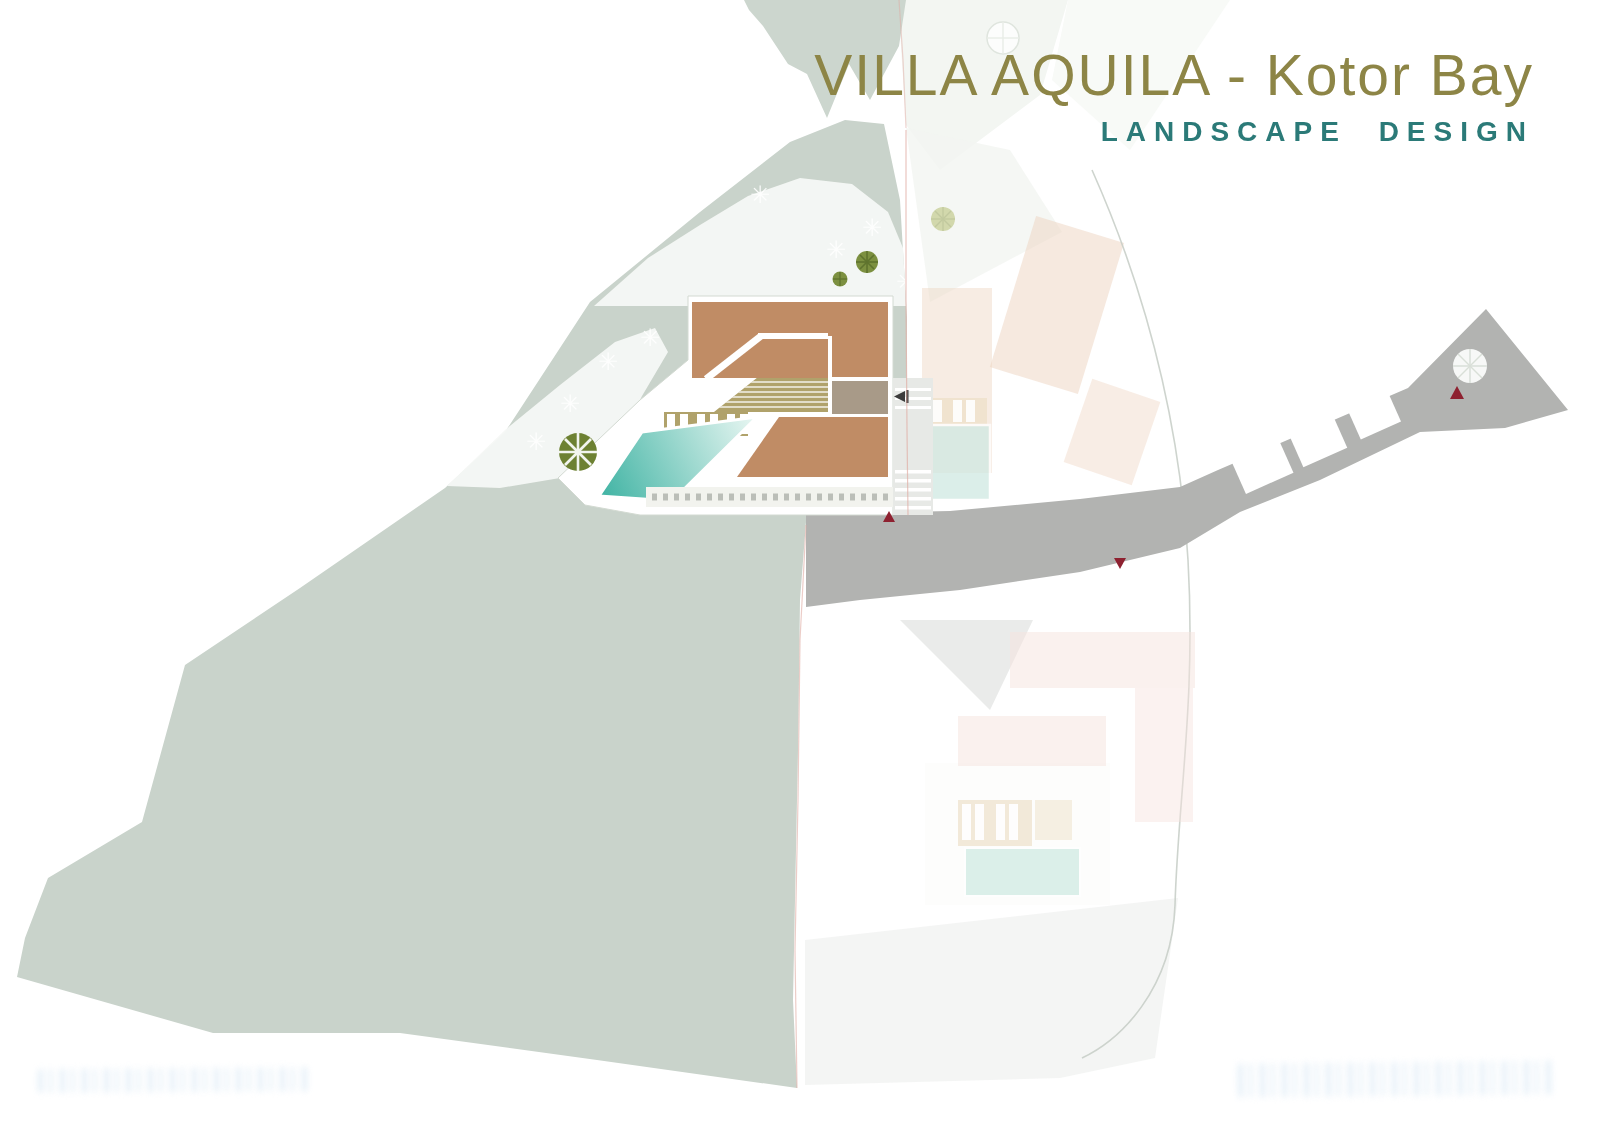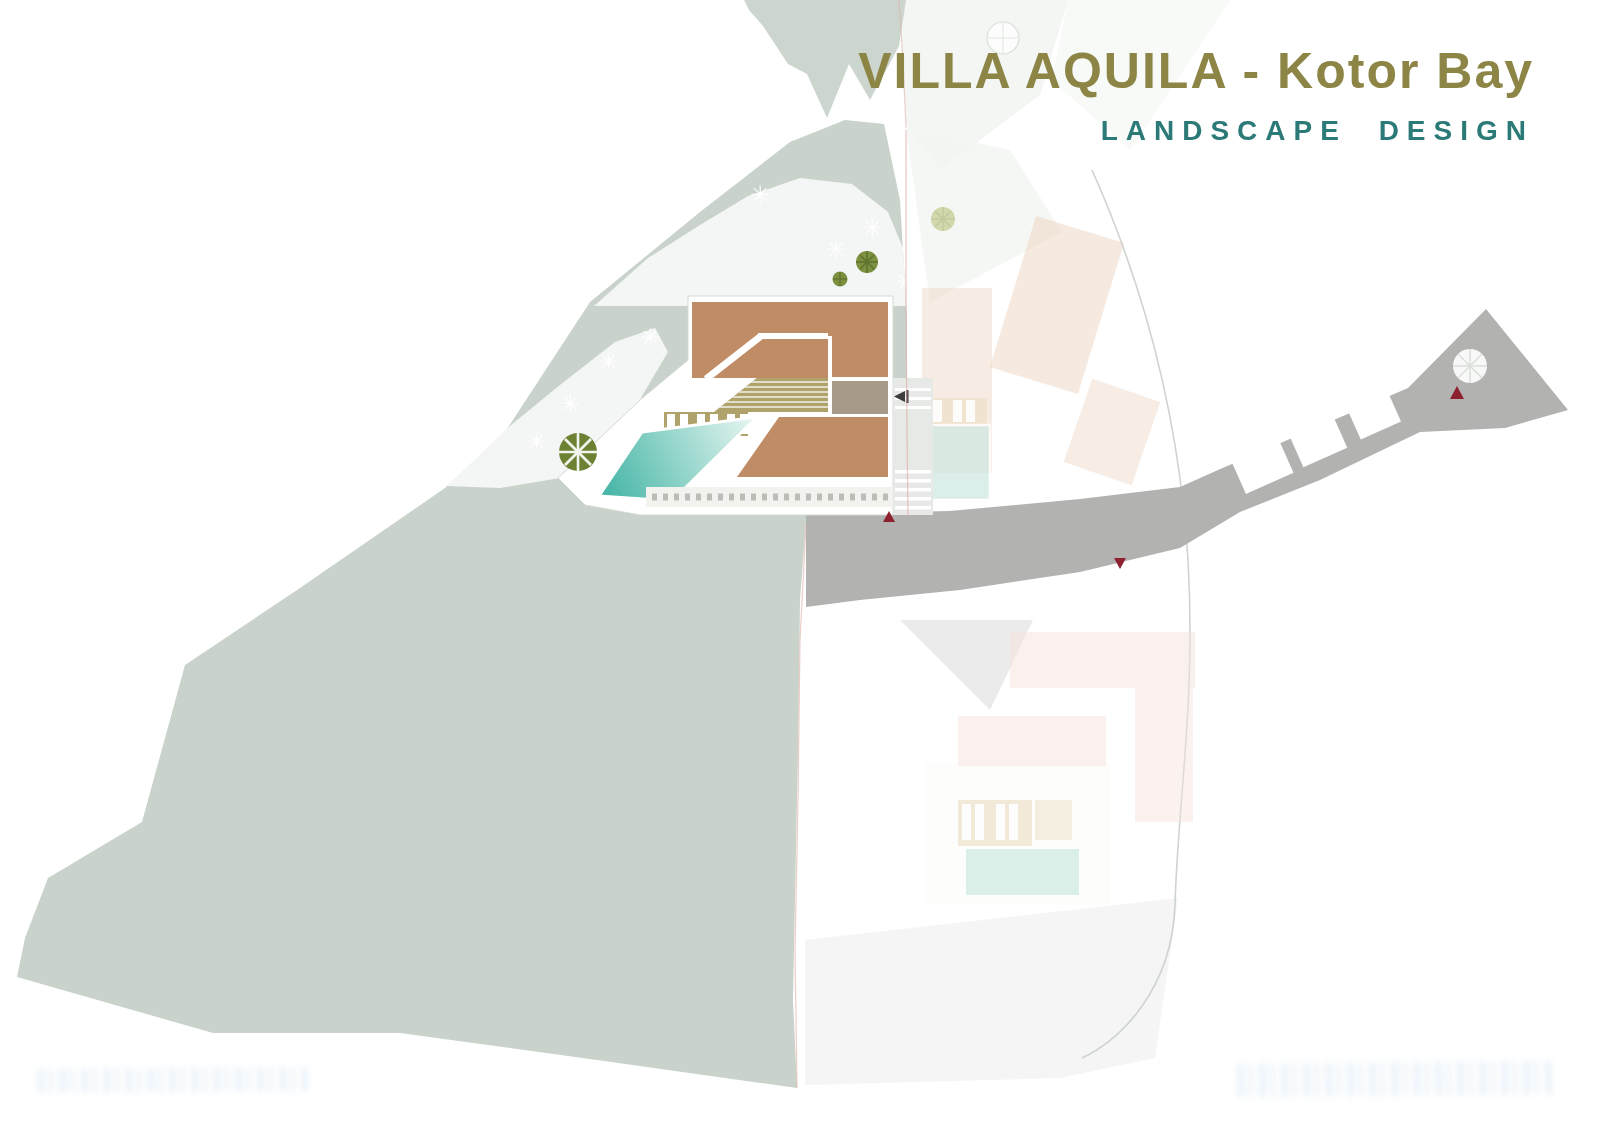--- a/index.html
+++ b/index.html
@@ -5,25 +5,25 @@
   html,body{margin:0;padding:0;background:#ffffff;}
   #canvas{
     position:relative;width:1600px;height:1130px;overflow:hidden;
     background:#ffffff;font-family:"Liberation Sans",sans-serif;
   }
   #plan-svg{position:absolute;inset:0;}
   .title-block{
     position:absolute;top:44px;right:66px;text-align:right;z-index:5;
   }
   .project-title{
-    font-size:50px;font-weight:700;letter-spacing:2px;
+    font-size:57px;font-weight:400;letter-spacing:2px;
     color:var(--title_gold,#8d8546);line-height:1.1;white-space:nowrap;text-align:right;
   }
   .project-subtitle{
-    margin-top:16px;font-size:28px;font-weight:bold;letter-spacing:8px;
+    margin-top:9px;font-size:28px;font-weight:bold;letter-spacing:8px;
     word-spacing:16px;color:var(--subtitle_teal,#2b7a78);white-space:nowrap;
   }
   .watermark{
     position:absolute;filter:blur(3px);opacity:.55;border-radius:4px;
     background:repeating-linear-gradient(90deg,
       var(--watermark_blue,#cfe2f2) 0 5px, rgba(255,255,255,0) 5px 11px,
       var(--watermark_blue,#cfe2f2) 11px 14px, rgba(255,255,255,0) 14px 22px);
   }
   .wm-left{left:38px;top:1068px;width:275px;height:24px;transform:rotate(-.4deg);}
   .wm-right{left:1238px;top:1062px;width:315px;height:34px;transform:rotate(-.6deg);}

